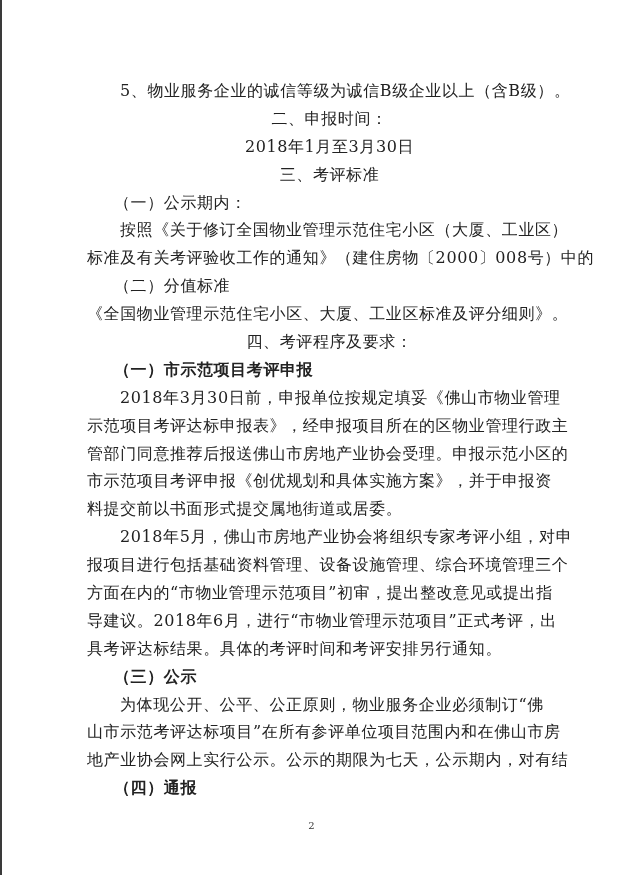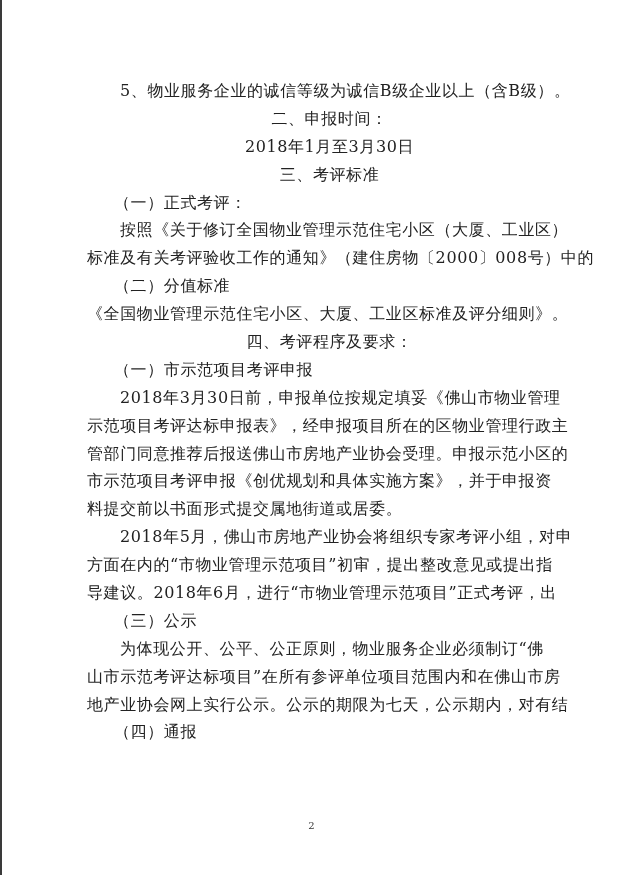--- a/index.html
+++ b/index.html
@@ -8,52 +8,54 @@
     font-family: "DejaVu Serif", "Liberation Serif", serif;
     color: #222;
   }
   .left-edge { position: absolute; left: 0; top: 0; width: 2px; height: 875px; background: #3a3a3a; }
   .page { position: absolute; left: 87px; top: 77px; width: 452px; }
   .line {
     height: 27.9px; line-height: 27.9px; font-size: 16px; white-space: nowrap;
     letter-spacing: 0.6px;
   }
   .indent { padding-left: 33px; text-align: center; }
-  .indent-sub { padding-left: 27px; }
+  .indent-sub { padding-left: 27px; font-weight: bold; }
   .bold { font-weight: normal; }
   .page-number {
     position: absolute; left: 0; width: 623px; top: 820px; text-align: center;
     font-size: 10px; color: #333;
   }
 </style>
 </head>
 <body>
 
 <div class="left-edge"></div>
 
 <div class="page" id="page">
     <div class="line indent">5、物业服务企业的诚信等级为诚信B级企业以上（含B级）。</div>
     <div class="line indent bold">二、申报时间：</div>
     <div class="line indent">2018年1月至3月30日</div>
     <div class="line indent bold">三、考评标准</div>
-    <div class="line indent-sub bold">（一）正式考评：</div>
+    <div class="line indent-sub bold">（一）公示期内：</div>
     <div class="line indent">按照《关于修订全国物业管理示范住宅小区（大厦、工业区）</div>
     <div class="line ">标准及有关考评验收工作的通知》（建住房物〔2000〕008号）中的</div>
     <div class="line indent-sub bold">（二）分值标准</div>
     <div class="line ">《全国物业管理示范住宅小区、大厦、工业区标准及评分细则》。</div>
     <div class="line indent bold">四、考评程序及要求：</div>
     <div class="line indent-sub">（一）市示范项目考评申报</div>
     <div class="line indent">2018年3月30日前，申报单位按规定填妥《佛山市物业管理</div>
     <div class="line ">示范项目考评达标申报表》，经申报项目所在的区物业管理行政主</div>
     <div class="line ">管部门同意推荐后报送佛山市房地产业协会受理。申报示范小区的</div>
     <div class="line ">市示范项目考评申报《创优规划和具体实施方案》，并于申报资</div>
     <div class="line ">料提交前以书面形式提交属地街道或居委。</div>
     <div class="line indent">2018年5月，佛山市房地产业协会将组织专家考评小组，对申</div>
+    <div class="line ">报项目进行包括基础资料管理、设备设施管理、综合环境管理三个</div>
     <div class="line ">方面在内的“市物业管理示范项目”初审，提出整改意见或提出指</div>
     <div class="line ">导建议。2018年6月，进行“市物业管理示范项目”正式考评，出</div>
+    <div class="line ">具考评达标结果。具体的考评时间和考评安排另行通知。</div>
     <div class="line indent-sub">（三）公示</div>
     <div class="line indent">为体现公开、公平、公正原则，物业服务企业必须制订“佛</div>
     <div class="line ">山市示范考评达标项目”在所有参评单位项目范围内和在佛山市房</div>
     <div class="line ">地产业协会网上实行公示。公示的期限为七天，公示期内，对有结</div>
     <div class="line indent-sub">（四）通报</div>
   </div>
 
 <div class="page-number">2</div>
 
 </body></html>

